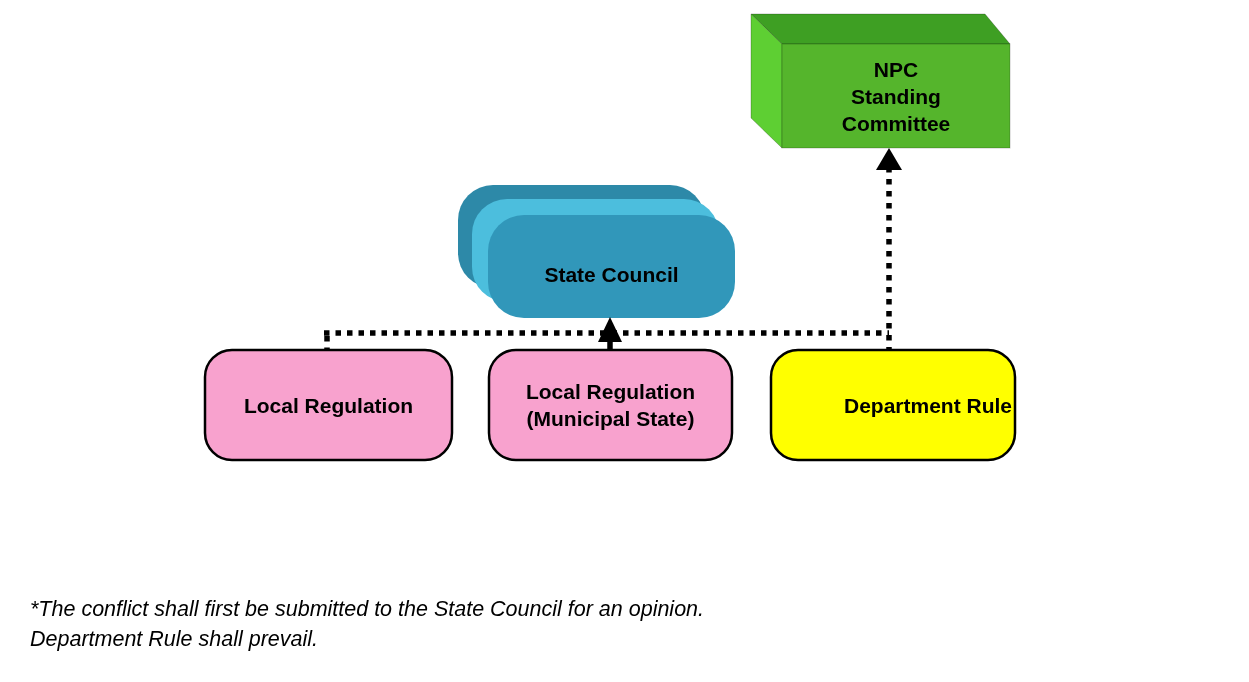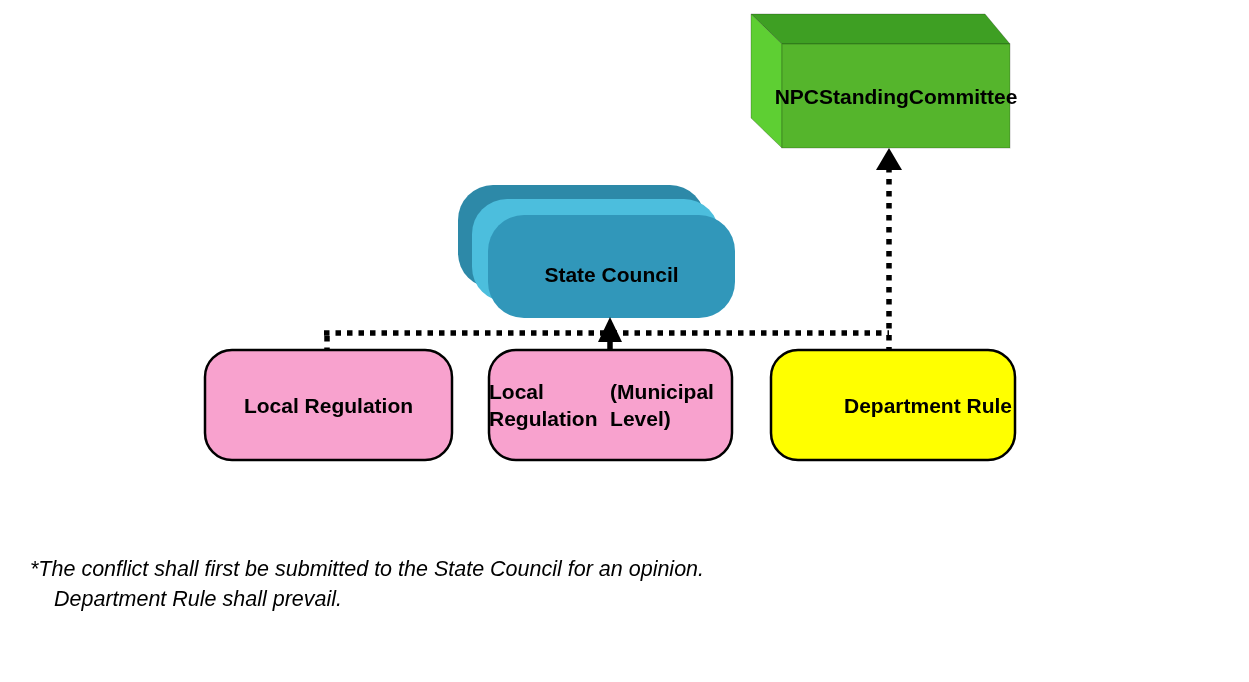--- a/index.html
+++ b/index.html
@@ -9,50 +9,51 @@
     height: 682px;
     background: #ffffff;
     font-family: "Liberation Sans", sans-serif;
     overflow: hidden;
   }
   svg.shapes { position: absolute; left: 0; top: 0; }
   .npc-face { stroke: rgba(0,0,0,0.22); stroke-width: 1; }
   .box-label {
     position: absolute;
     display: flex;
+    flex-direction: column;
     align-items: center;
     justify-content: center;
     font-weight: bold;
     color: #000;
     font-size: 21px;
     line-height: 27px;
     pointer-events: none;
   }
   #npc-label        { left: 782px; top: 44px;  width: 228px; height: 104px; padding-bottom: 6px; }
   #council-label    { left: 488px; top: 223px; width: 247px; height: 103px; padding-bottom: 16px; }
   #provincial-label { left: 205px; top: 350px; width: 247px; height: 110px; padding-bottom: 8px; }
   #municipal-label  { left: 489px; top: 350px; width: 243px; height: 110px; padding-bottom: 8px; }
   #department-label { left: 771px; top: 350px; width: 244px; height: 110px; padding-bottom: 14px; padding-left: 35px; }
   .notes {
     position: absolute;
     left: 30px;
-    top: 554px;
+    top: 594px;
     width: 1128px;
     font-style: italic;
     font-size: 21.5px;
     line-height: 30px;
     color: #000;
   }
   .notes p { margin: 0; }
   .note2-first {
     display: block;
     text-align: justify;
     text-align-last: justify;
   }
-  .note2-second { display: block; margin-left: 24px; }
+  .note2-second { display: block; }
 </style>
 </head>
 <body>
 
 <div class="canvas">
 
   <svg class="shapes" width="1249" height="682" viewBox="0 0 1249 682">
 
     <polygon class="npc-face" points="751,14 985,14 1010,44 782,44" fill="#3e9f23"></polygon>
     <polygon class="npc-face" points="751,14 782,44 782,148 751,118" fill="#5ecf33"></polygon>
@@ -84,21 +85,21 @@
   <div class="box-label" id="council-label">
     <span>State Council</span>
   </div>
 
   <div class="box-label" id="provincial-label">
     <span>Local Regulation</span>
   </div>
 
   <div class="box-label" id="municipal-label">
     <span>Local Regulation</span>
-    <span>(Municipal Level)</span>
+    <span>(Municipal State)</span>
   </div>
 
   <div class="box-label" id="department-label">
     <span>Department Rule</span>
   </div>
 
   <div class="notes">
     <p>*The conflict shall first be submitted to the State Council for an opinion.</p>
     <p>
       <span class="note2-second">Department Rule shall prevail.</span>

